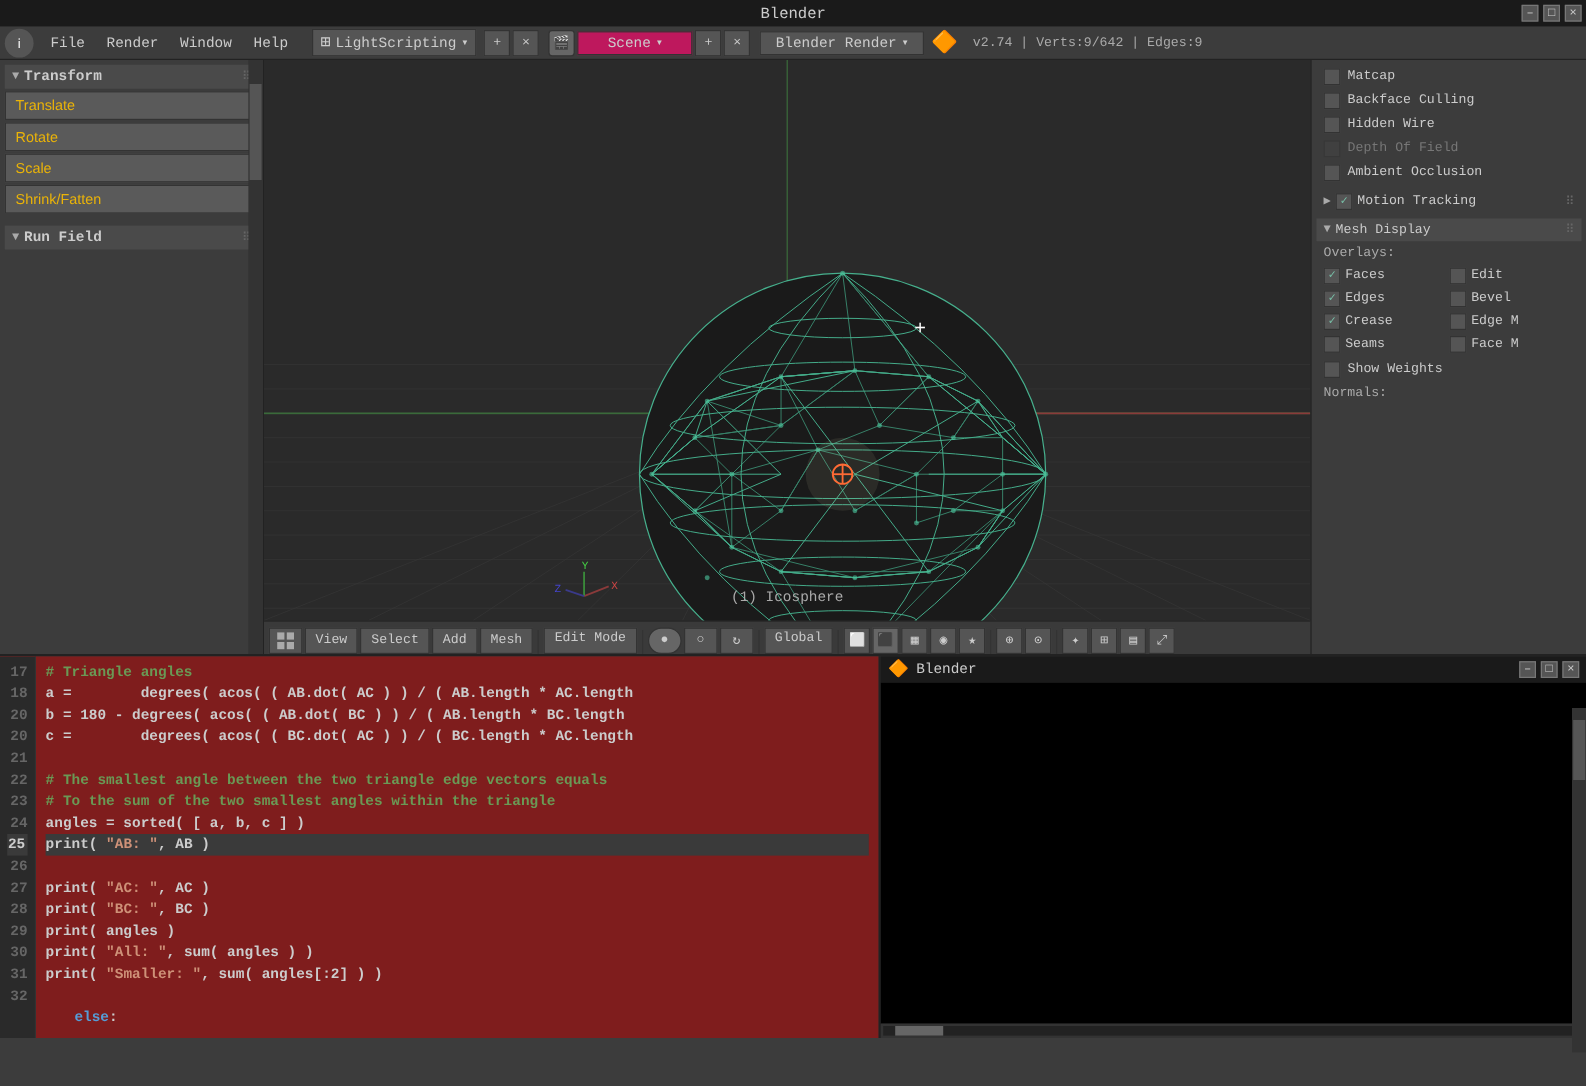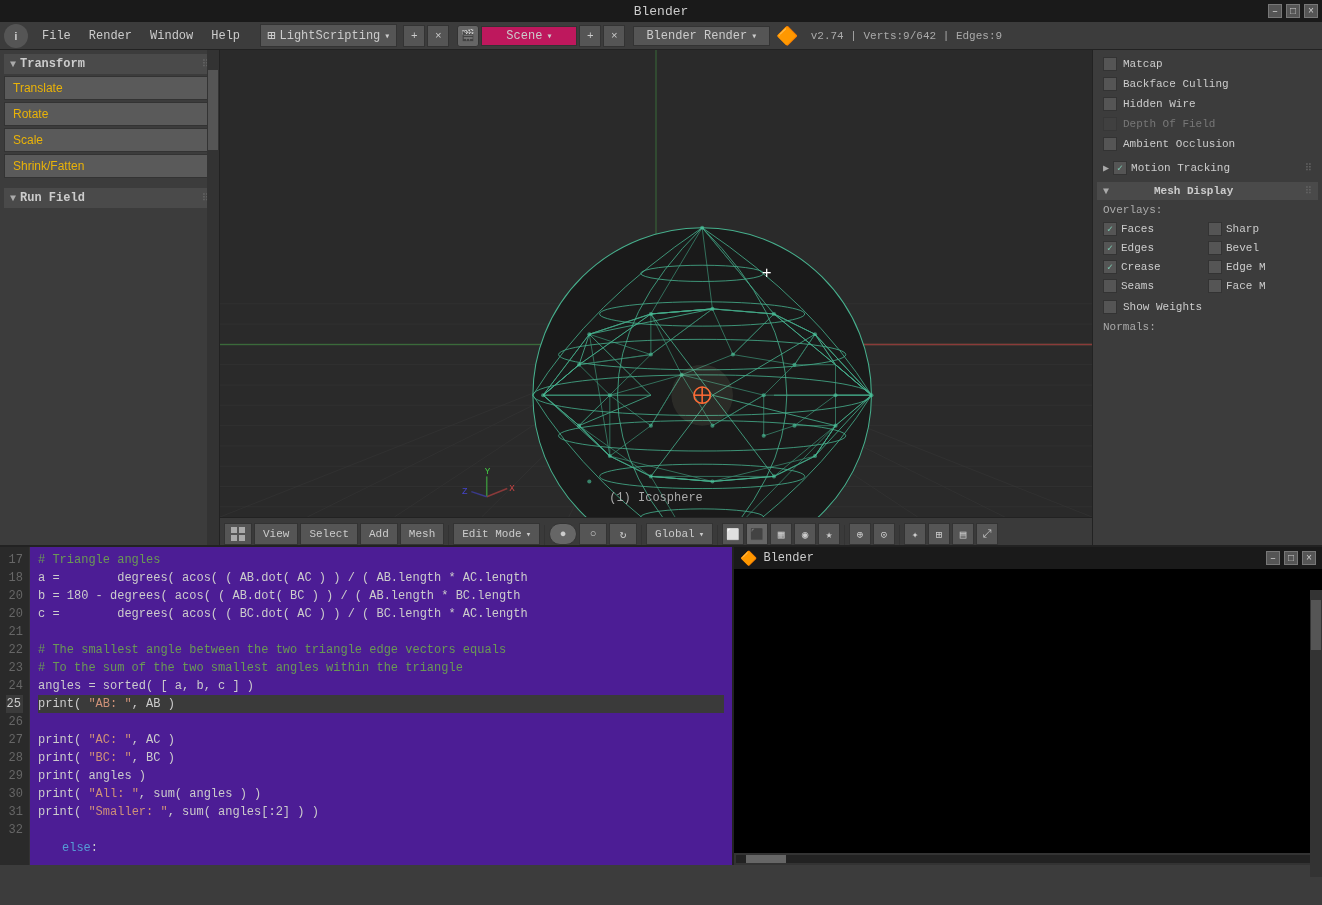--- a/index.html
+++ b/index.html
@@ -279,35 +279,37 @@
       margin: 0 2px;
     }
     .mode-selector {
       background: #555;
       border: 1px solid #333;
       padding: 2px 8px;
       color: #ccc;
       font-size: 11px;
       display: flex; align-items: center; gap: 4px;
       height: 22px;
+      flex-direction: column;
     }
 
     
     .bottom-half {
       display: flex;
       height: 320px;
       border-top: 2px solid #222;
     }
 
     
     .script-editor {
       flex: 1;
-      background: #4c1d95;
+      background: #7f1d1d;
       position: relative;
       overflow: hidden;
+      font-weight: bold;
     }
     .script-content {
       display: flex;
       height: 100%;
     }
     .line-numbers {
       background: #2a2a2a;
       padding: 4px 6px;
       color: #666;
       font-size: 12px;
@@ -713,35 +715,35 @@
       <span class="collapse-arrow">▶</span>
       <div class="cb checked"></div>
       <span class="section-label">Motion Tracking</span>
       <span class="drag-handle">⠿</span>
     </div>
 
     <div style="height:4px;"></div>
 
     <div class="mesh-display-header">
       <span class="collapse-arrow">▼</span>
-      <span class="section-label" style="font-weight:bold;margin-left:41px;">Mesh Display</span>
+      <span class="section-label" style="font-weight:normal;">Mesh Display</span>
       <span class="drag-handle">⠿</span>
     </div>
 
     <div class="overlays-label">Overlays:</div>
 
     <div class="overlay-grid">
 
       <div class="overlay-item">
         <div class="cb checked"></div>
         <span class="section-label">Faces</span>
       </div>
       <div class="overlay-item">
         <div class="cb"></div>
-        <span class="section-label">Sharp</span>
+        <span class="section-label">Edit</span>
       </div>
 
       <div class="overlay-item">
         <div class="cb checked"></div>
         <span class="section-label">Edges</span>
       </div>
       <div class="overlay-item">
         <div class="cb"></div>
         <span class="section-label">Bevel</span>
       </div>

